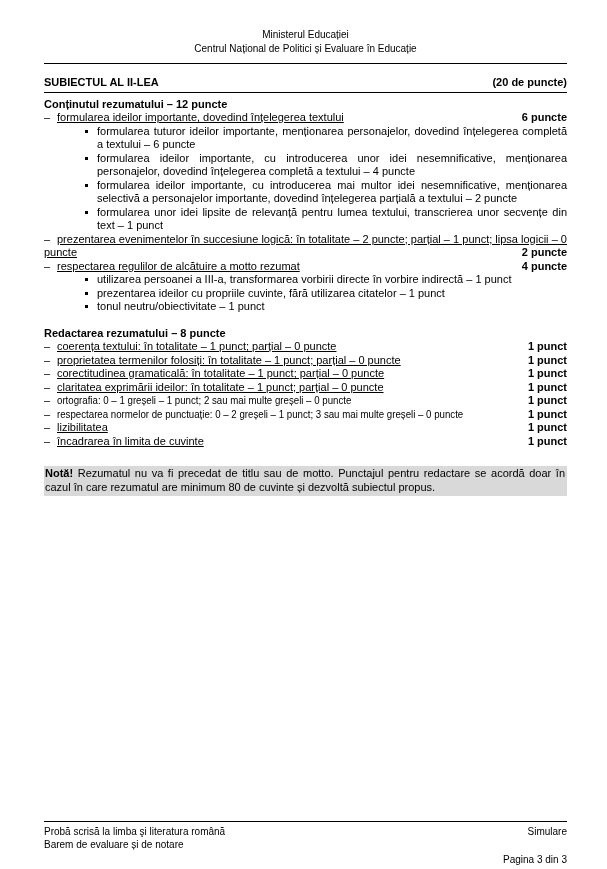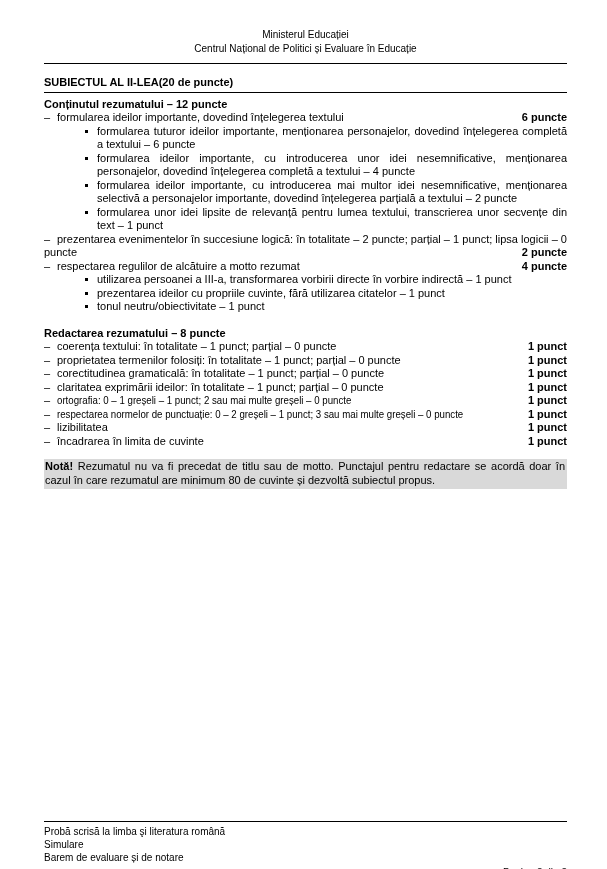--- a/index.html
+++ b/index.html
@@ -24,37 +24,38 @@
     line-height: 14px;
   }
   .header-rule {
     border-top: 1px solid #000;
     margin-top: 7px;
     height: 0;
   }
   
   .title-row {
     display: flex;
+    justify-content: space-between;
     align-items: flex-end;
     margin-top: 12px;
     padding-bottom: 2px;
     border-bottom: 1px solid #000;
     font-weight: bold;
     font-size: 11px;
     line-height: 13px;
   }
   
   .body-text { font-size: 11px; line-height: 13.5px; }
   .sec-heading {
     font-weight: bold;
     margin-top: 5px;
   }
   .sec-heading.second { margin-top: 13px; }
   .ditem { position: relative; }
-  .ditem .dtext { text-align: justify; }
+  .ditem .dtext { text-align: justify; text-decoration: underline; }
   .dash {
     display: inline-block;
     width: 13px;
   }
   .points {
     position: absolute;
     right: 0; bottom: 0;
     font-weight: bold;
     white-space: nowrap;
     background: transparent;
@@ -72,36 +73,36 @@
     background: #000;
   }
   .condensed {
     display: inline-block;
     transform: scaleX(0.88);
     transform-origin: 0 100%;
     white-space: nowrap;
   }
   
   .note {
-    margin-top: 11px;
+    margin-top: 18px;
     padding: 1px 2px 2px 1px;
     text-align: justify;
   }
   .note .b { font-weight: bold; }
   
   .footer {
     position: absolute;
     left: 44px; right: 40px;
     top: 821px;
     border-top: 1px solid #000;
     padding-top: 3px;
     font-size: 10px;
     line-height: 13px;
   }
-  .footer-row1 { display: flex; justify-content: space-between; flex-direction: column; }
+  .footer-row1 { display: flex; justify-content: space-between; }
   .footer-center { text-align: right; margin-top: 2px; }
 </style>
 </head>
 <body>
 
 <div class="page">
 
   <div class="doc-header">
     <div>Ministerul Educației</div>
     <div>Centrul Național de Politici și Evaluare în Educație</div>

